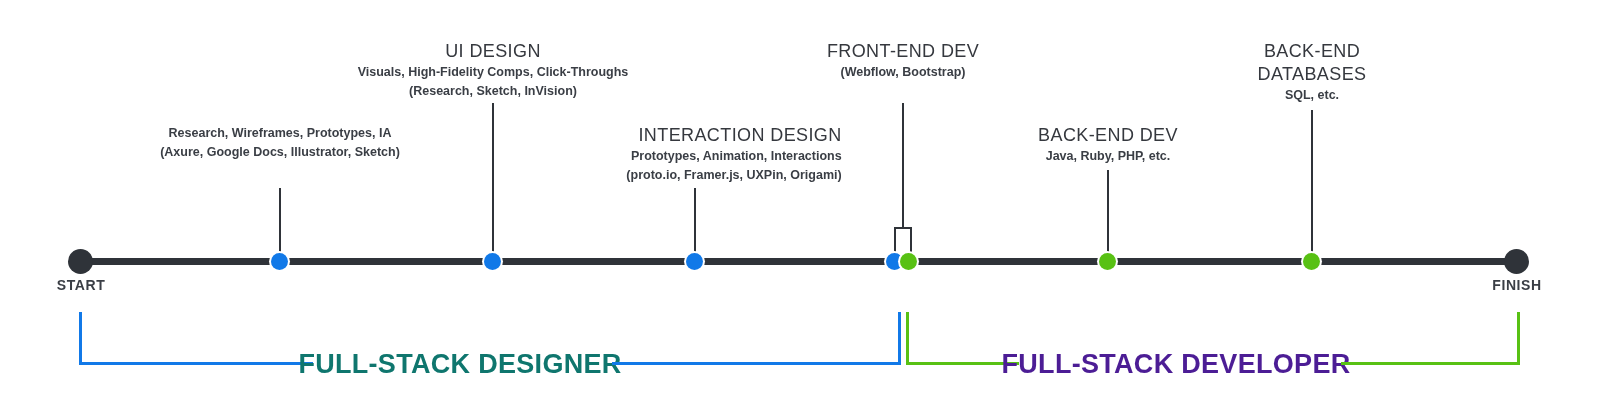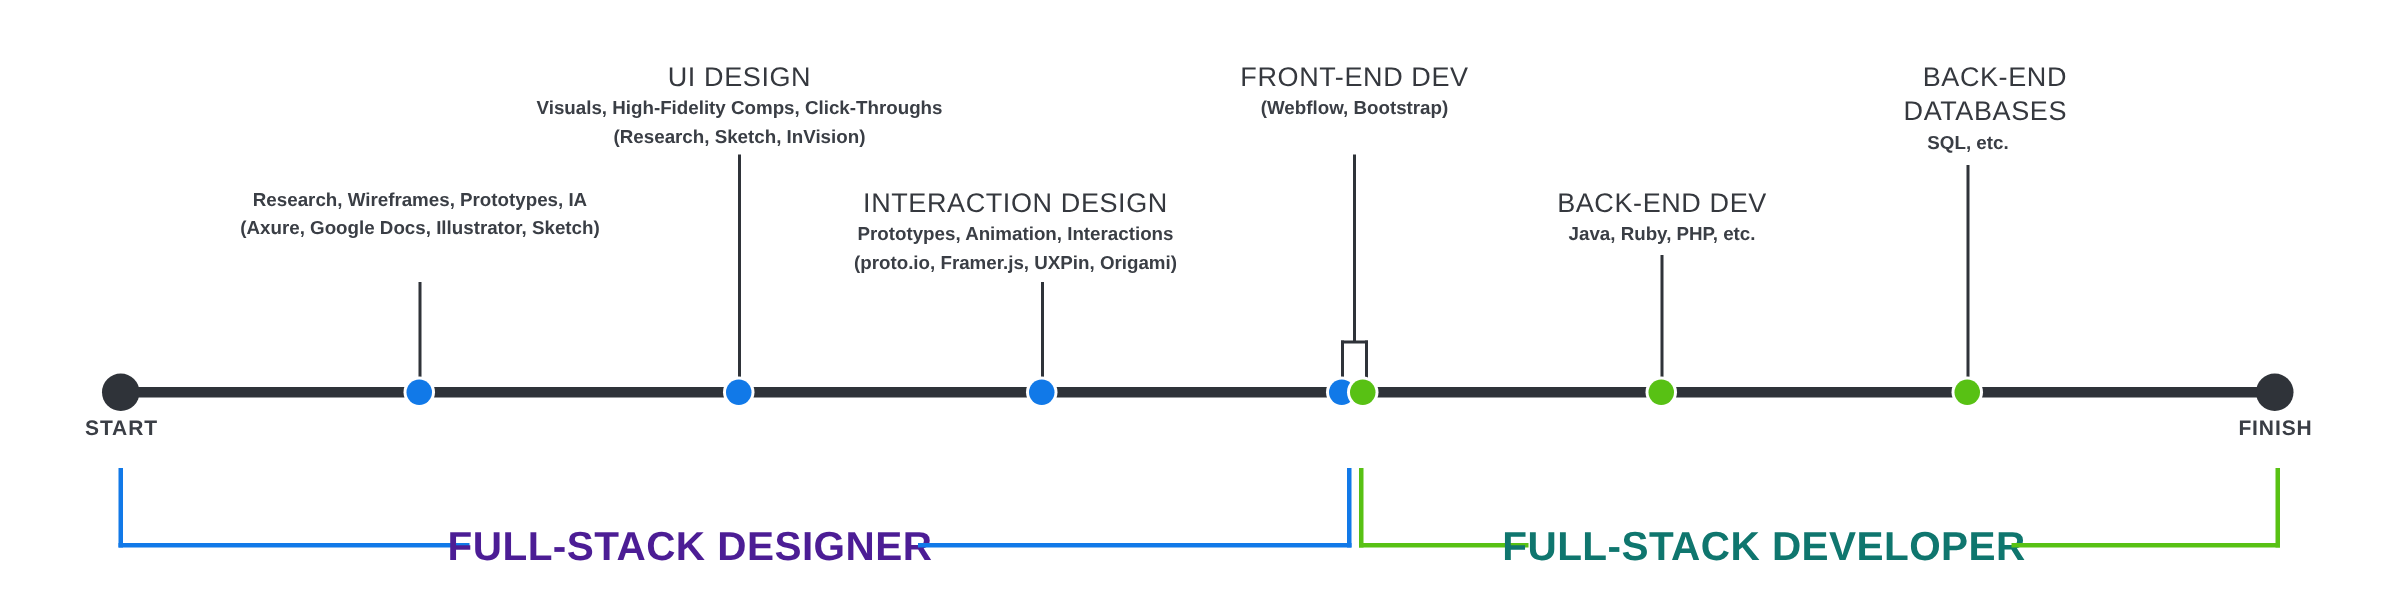--- a/index.html
+++ b/index.html
@@ -21,45 +21,45 @@
   .dot.blue{background:#1179e8;}
   .dot.green{background:#58c114;}
   .dot.d-ux{left:271px;} .dot.d-ui{left:484px;} .dot.d-int{left:686px;}
   .dot.d-fe-blue{left:886px;z-index:3;} .dot.d-fe-green{left:900px;z-index:4;}
   .dot.d-be{left:1099px;} .dot.d-db{left:1303px;}
 
   
   .mst{position:absolute;transform:translateX(-50%);text-align:center;color:#3a3e45;z-index:2;}
   .mst .t{font-size:18px;font-weight:400;letter-spacing:.4px;line-height:23px;color:#35383e;white-space:nowrap;}
   .mst .s{font-size:12.5px;font-weight:700;line-height:18.5px;white-space:nowrap;}
-  .m-ux{left:280px;top:124px;} .m-ui{left:493px;top:40px;} .m-int{left:677px;top:124px;}
+  .m-ux{left:280px;top:124px;} .m-ui{left:493px;top:40px;} .m-int{left:734px;top:124px;text-align:right;}
   .m-fe{left:903px;top:40px;} .m-be{left:1108px;top:124px;} .m-db{left:1312px;top:40px;}
-  .m-db .t{white-space:normal;width:132px;margin:0 auto;text-align:right;}
+  .m-db .t{white-space:normal;width:132px;margin:0 auto;}
 
   
   .conn{position:absolute;width:2px;background:#2f3339;z-index:1;}
   .c-ux{left:279px;top:188px;height:66px;}
   .c-ui{left:492px;top:103px;height:151px;}
   .c-int{left:694px;top:188px;height:66px;}
   .c-fe{left:902px;top:103px;height:125px;}
   .c-be{left:1107px;top:170px;height:84px;}
   .c-db{left:1311px;top:110px;height:144px;}
   .fork{position:absolute;left:894px;top:227px;width:14px;height:23px;
         border:2px solid #2f3339;border-bottom:none;background:transparent;z-index:1;}
 
   
   .brk{position:absolute;top:312px;height:50px;}
   .brk.blue-left {left:79px;width:231px;border-left:3px solid #1179e8;border-bottom:3px solid #1179e8;}
   .brk.blue-right{left:612px;width:286px;border-right:3px solid #1179e8;border-bottom:3px solid #1179e8;}
   .brk.green-left {left:906px;width:110px;border-left:3px solid #58c114;border-bottom:3px solid #58c114;}
   .brk.green-right{left:1341px;width:176px;border-right:3px solid #58c114;border-bottom:3px solid #58c114;}
   .spanlabel{position:absolute;top:349px;transform:translateX(-50%);
              font-size:27px;font-weight:700;letter-spacing:.3px;white-space:nowrap;}
-  .spanlabel.designer{left:460px;color:#4c1d95;}
-  .spanlabel.developer{left:1176px;color:#0f766e;}
+  .spanlabel.designer{left:460px;color:#0f766e;}
+  .spanlabel.developer{left:1176px;color:#4c1d95;}
 </style>
 </head>
 <body>
 
 <div class="canvas">
 
   <div class="mst m-ux">
     <div class="s">Research, Wireframes, Prototypes, IA</div>
     <div class="s">(Axure, Google Docs, Illustrator, Sketch)</div>
   </div>

